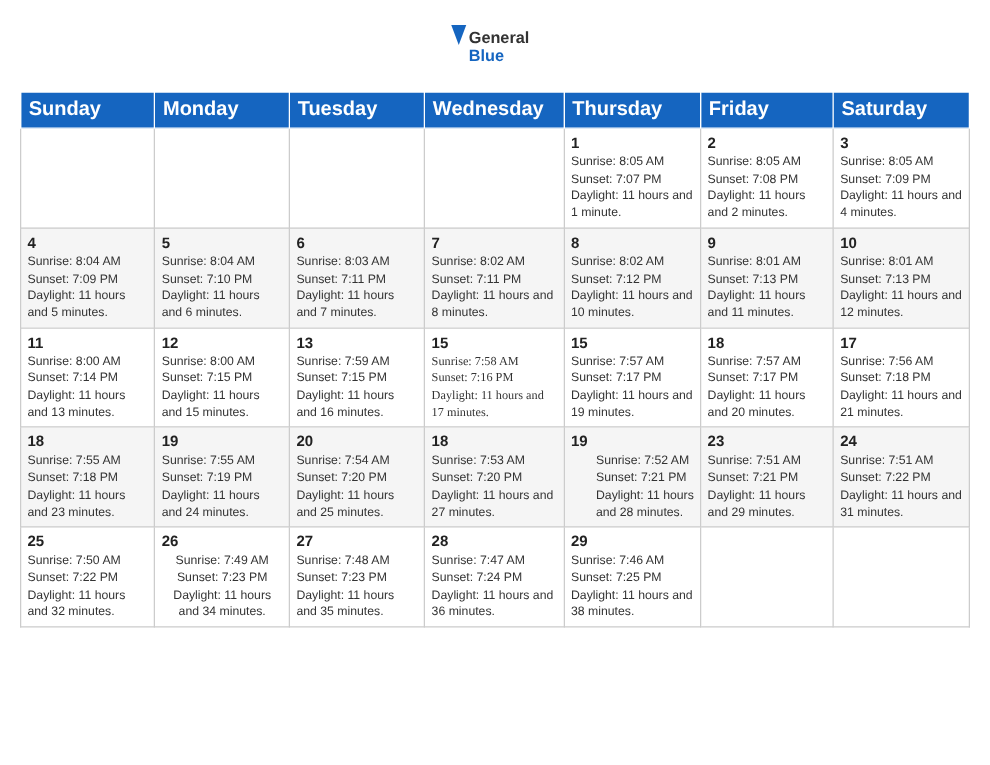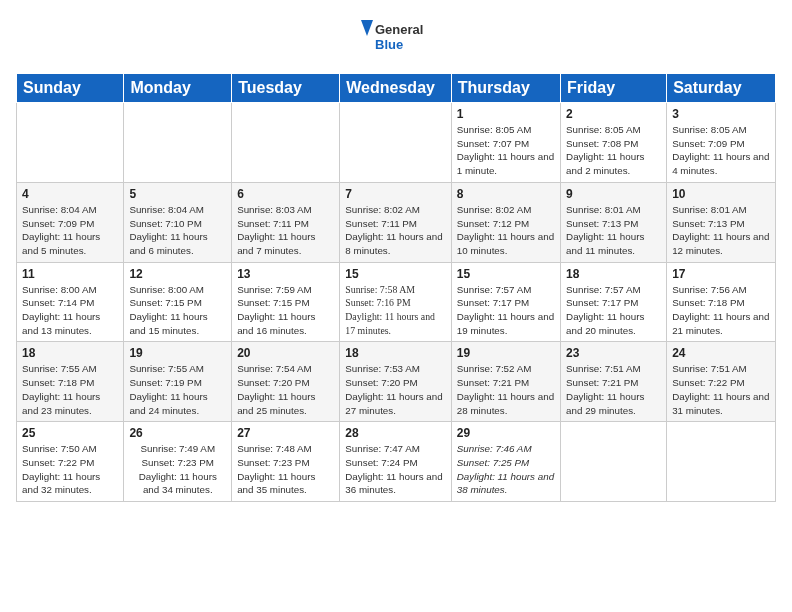--- a/index.html
+++ b/index.html
@@ -236,21 +236,21 @@
 Daylight: 11 hours and 25 minutes.</div>
         </td>
         <td>
           <div class="day-num">18</div>
           <div class="day-info" style="white-space: pre-line;">Sunrise: 7:53 AM
 Sunset: 7:20 PM
 Daylight: 11 hours and 27 minutes.</div>
         </td>
         <td>
           <div class="day-num">19</div>
-          <div class="day-info" style="white-space: pre-line;">Sunrise: 7:52 AM
+          <div class="day-info" style="white-space: pre-line; margin-left: 20px;">Sunrise: 7:52 AM
 Sunset: 7:21 PM
 Daylight: 11 hours and 28 minutes.</div>
         </td>
         <td>
           <div class="day-num">23</div>
           <div class="day-info" style="white-space: pre-line;">Sunrise: 7:51 AM
 Sunset: 7:21 PM
 Daylight: 11 hours and 29 minutes.</div>
         </td>
         <td>
@@ -280,21 +280,21 @@
 Daylight: 11 hours and 35 minutes.</div>
         </td>
         <td>
           <div class="day-num">28</div>
           <div class="day-info" style="white-space: pre-line;">Sunrise: 7:47 AM
 Sunset: 7:24 PM
 Daylight: 11 hours and 36 minutes.</div>
         </td>
         <td>
           <div class="day-num">29</div>
-          <div class="day-info" style="white-space: pre-line; font-style: italic;">Sunrise: 7:46 AM
+          <div class="day-info" style="white-space: pre-line;">Sunrise: 7:46 AM
 Sunset: 7:25 PM
 Daylight: 11 hours and 38 minutes.</div>
         </td>
         <td class="empty-cell"></td>
         <td class="empty-cell"></td>
       </tr>
     </tbody>
 </table>
 
 </body></html>

